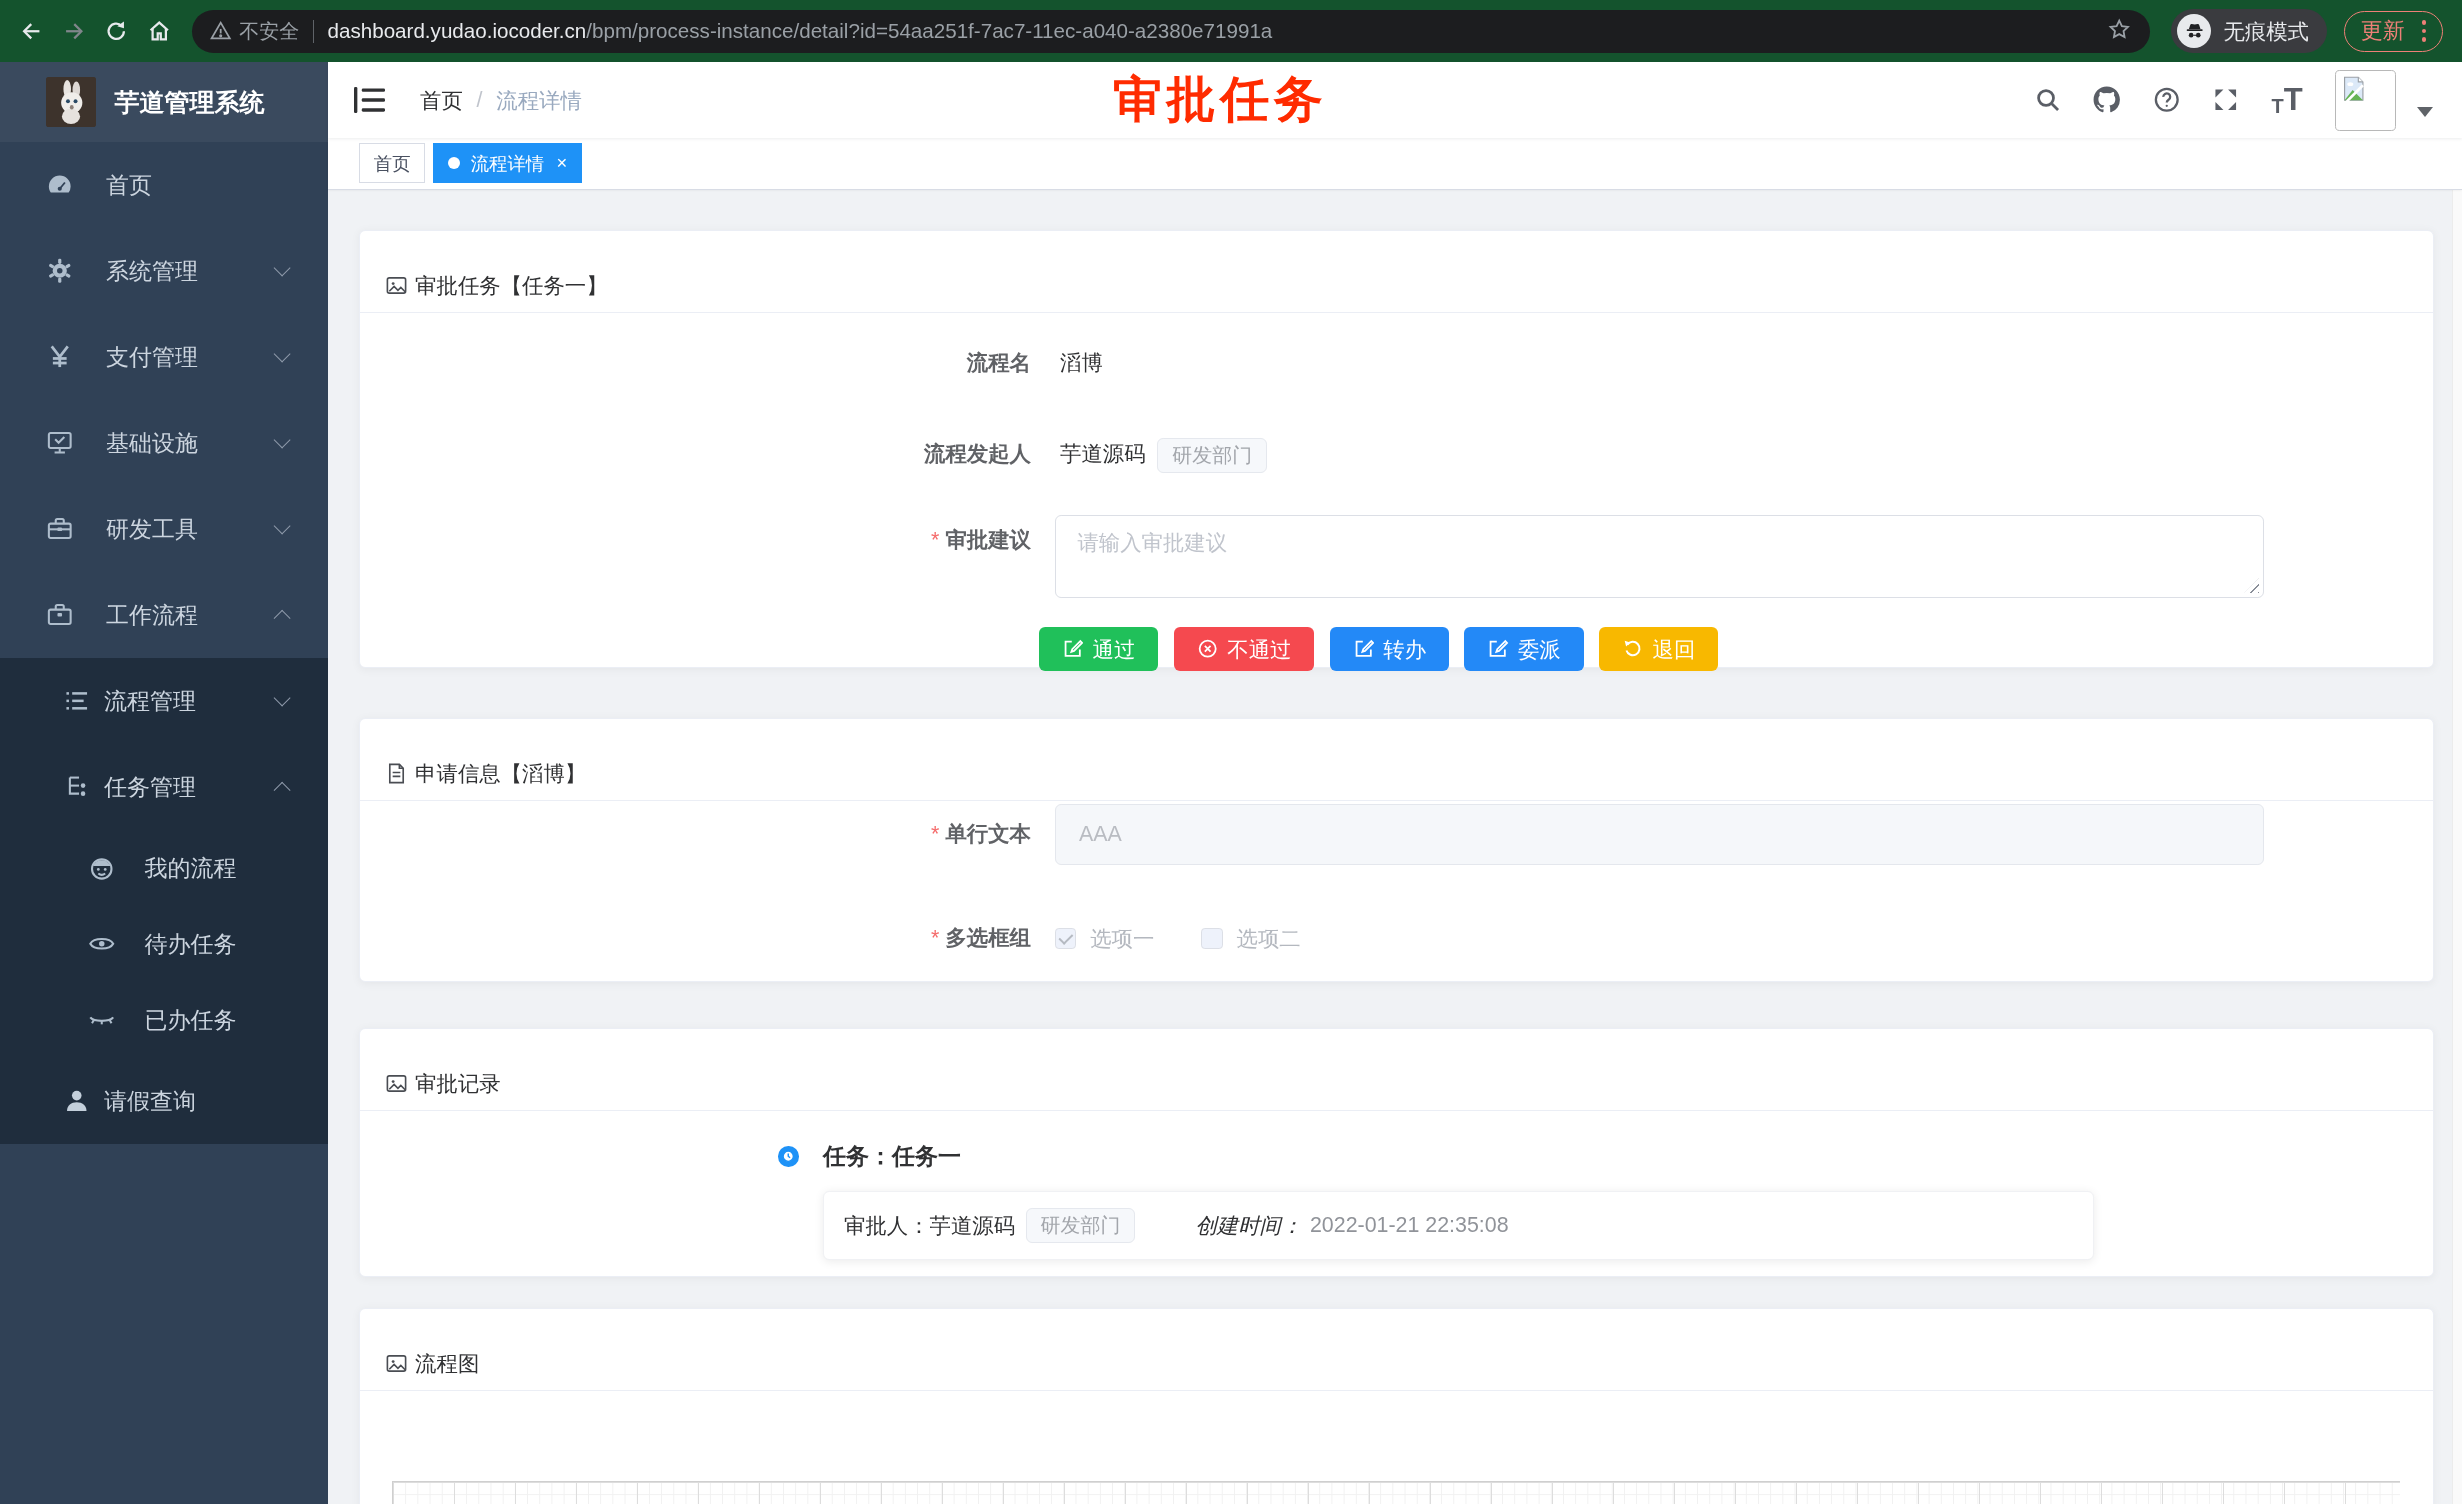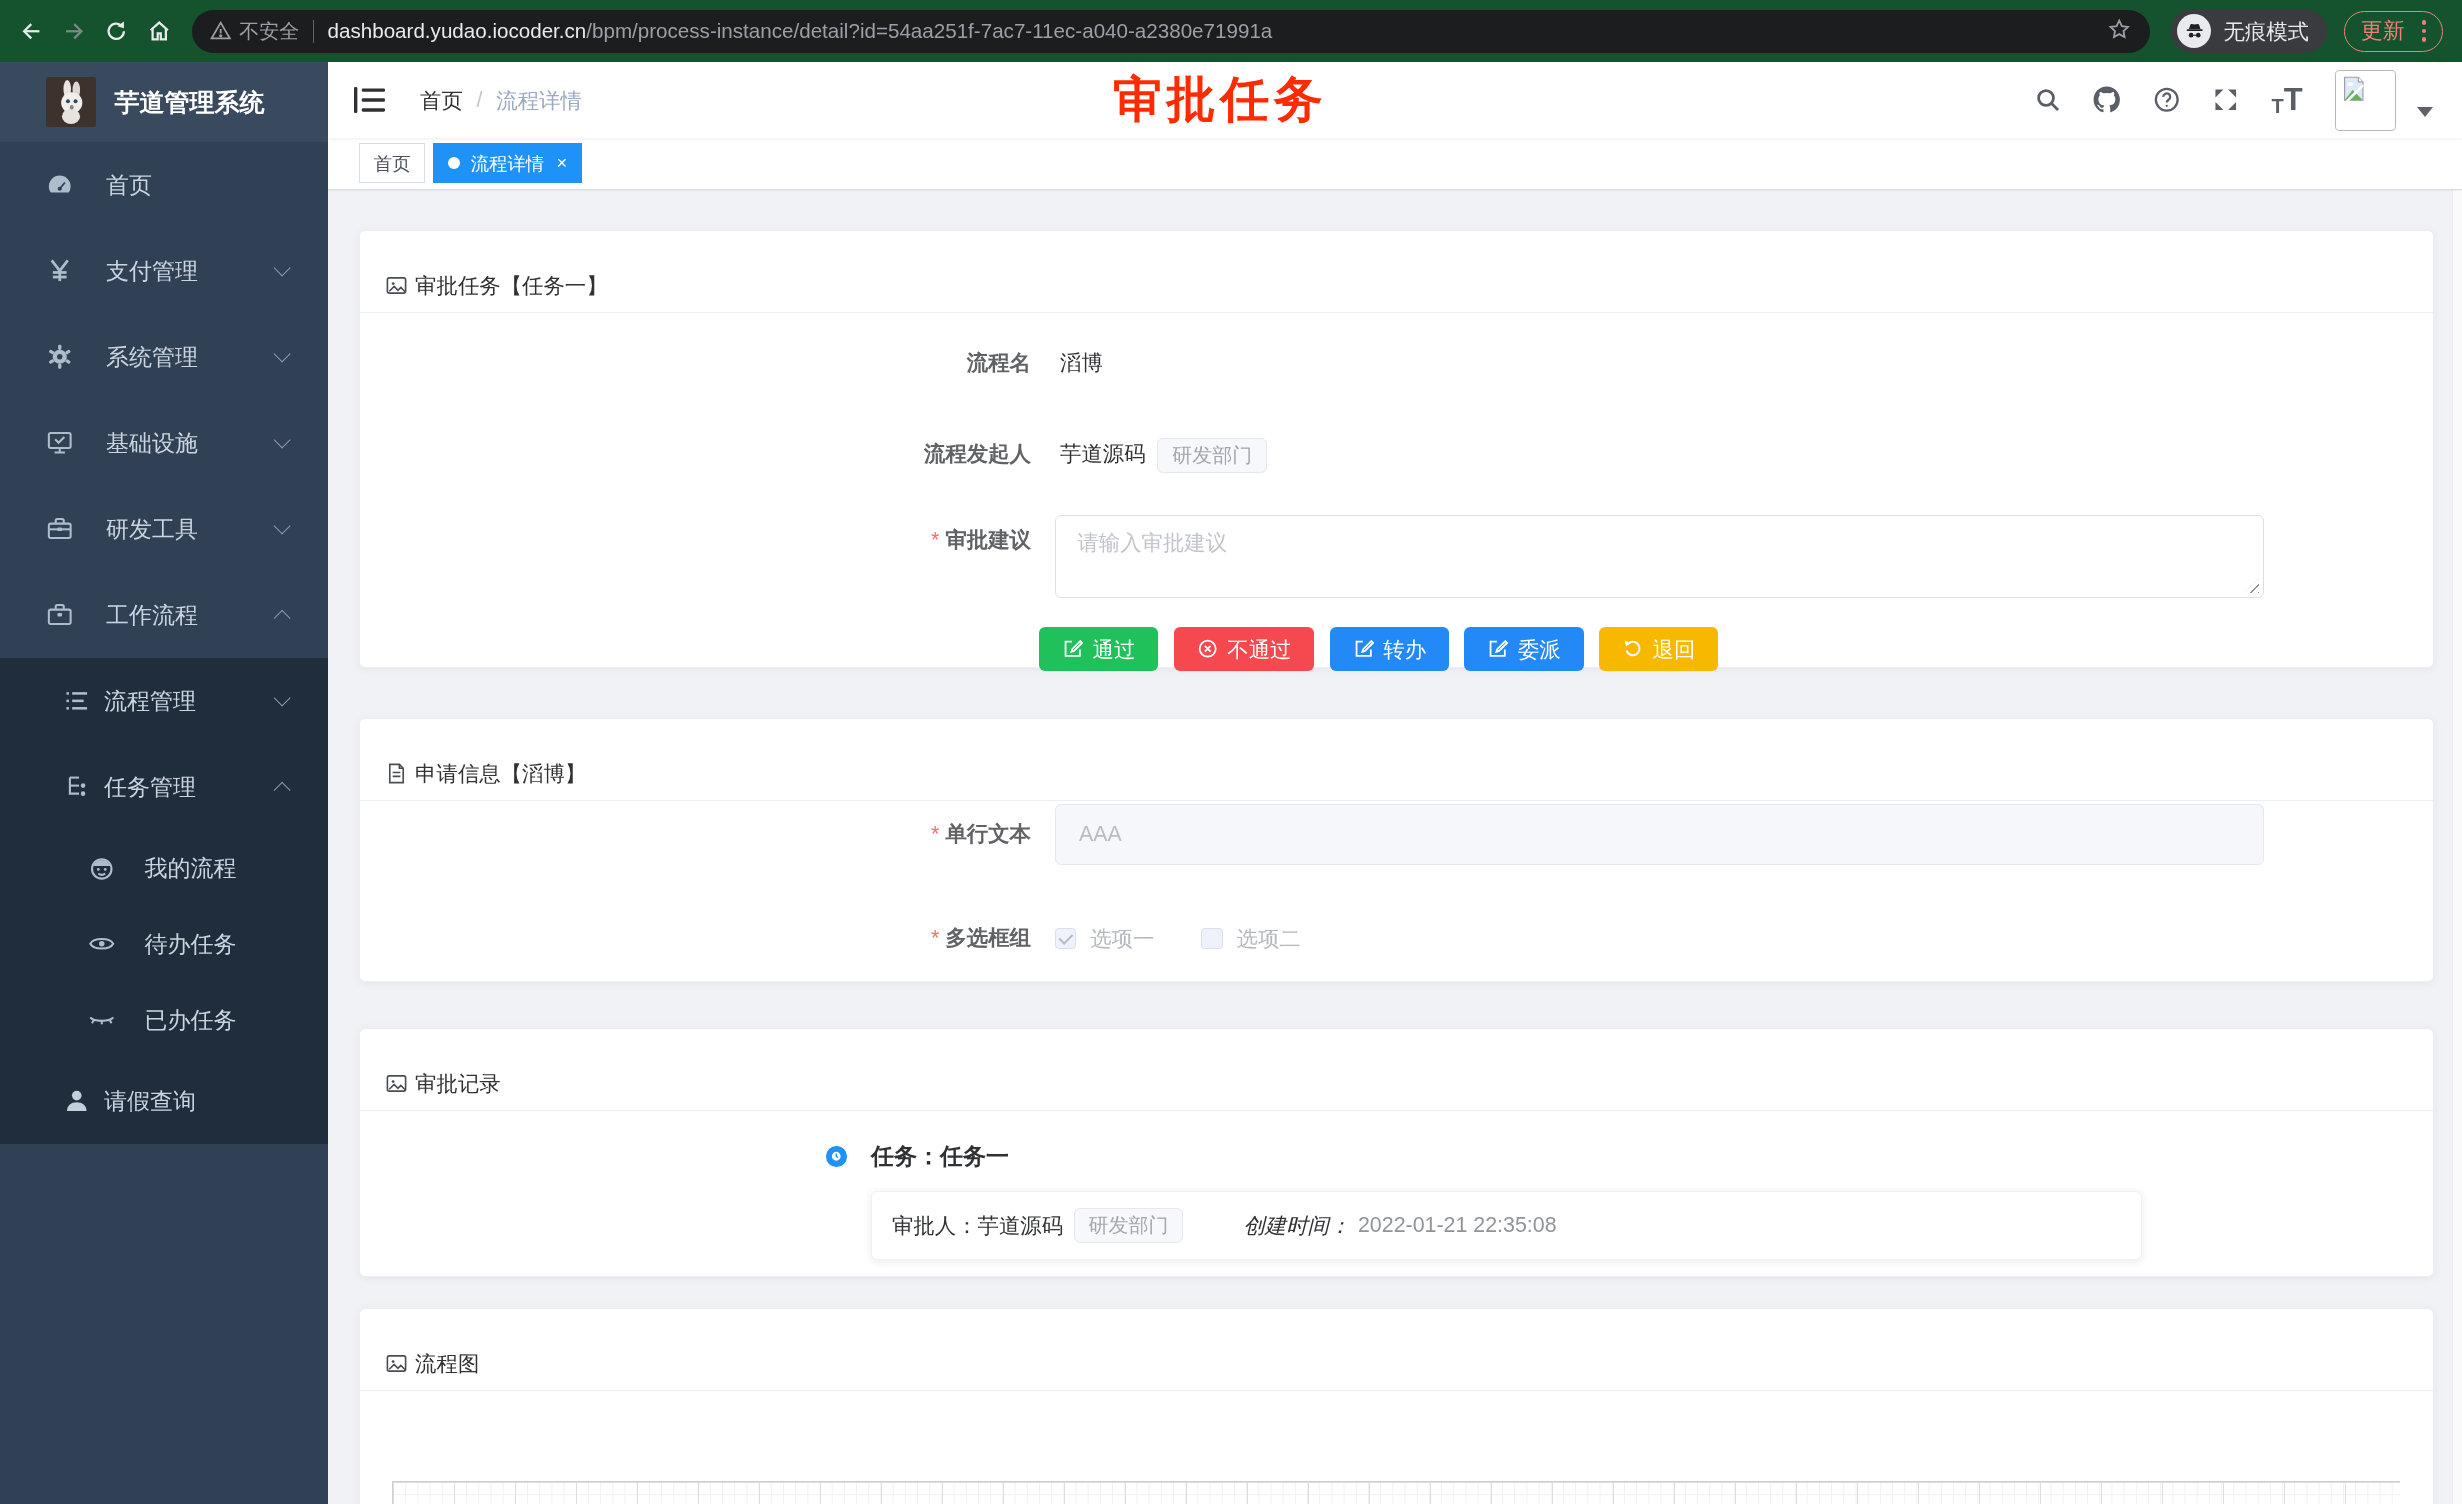--- a/index.html
+++ b/index.html
@@ -103,21 +103,21 @@
   .card2 { height:264px; margin-bottom:46px; }
   .card2 .card-body { height:210px; }
   .dis-input { position:absolute; left:695px; top:3.1px; width:1209px; height:61px; background:#f5f7fa; border:0.8px solid #e4e7ed; border-radius:6.1px; color:#b9bcc2; font-size:21.4px; padding:0 23px; font-family:inherit; }
   .cbx-row { position:absolute; left:695px; top:116px; display:flex; align-items:center; height:43px; }
   .cbx { width:21.4px; height:21.4px; border:0.8px solid #dcdfe6; background:#eef2fb; border-radius:3.8px; position:relative; flex:none; }
   .cbx.checked::after { content:""; position:absolute; left:6.1px; top:2.3px; width:6.1px; height:10.7px; border-right:2.3px solid #b5bac2; border-bottom:2.3px solid #b5bac2; transform:rotate(45deg); }
   .cbx-lbl { color:#b4b8bf; font-size:21.4px; margin-left:13.8px; }
   .cbx-gap { width:47px; }
 
   .card3 { height:249px; margin-bottom:31px; }
-  .card3 .card-body { height:194px;margin-left:48px; }
+  .card3 .card-body { height:194px; }
   .tl-node { position:absolute; left:418px; top:35px; width:20.6px; height:20.6px; border-radius:50%; background:#1e92f7; display:flex; align-items:center; justify-content:center; }
   .tl-node svg { width:14.5px; height:14.5px; }
   .tl-title { position:absolute; left:463px; top:24px; font-size:23px; font-weight:bold; color:#303133; line-height:43px; }
   .rec-card { position:absolute; left:463px; top:80px; width:1271px; height:69px; background:#fff; border:0.8px solid #f0f1f4; border-radius:6.1px; box-shadow:0 1.5px 9.2px 0 rgba(0,0,0,.08); display:flex; align-items:center; padding-left:20px; font-size:21.4px; color:#303133; }
   .rec-card .tag { margin-left:10.7px; }
   .rec-created { margin-left:60px;font-style:italic; }
   .rec-time { color:#909399; margin-left:7.6px; }
 
   .card4 { height:306px; }
   .bpmn-grid { position:absolute; left:32px; right:33px; top:90px; height:184px;
@@ -225,46 +225,46 @@
           <svg viewBox="0 0 24 24" fill="#aebdcc">
             <path d="M12 4a9.5 9.5 0 0 0-9.5 9.5c0 2 .6 3.8 1.7 5.3h15.6a9.4 9.4 0 0 0 1.7-5.3A9.5 9.5 0 0 0 12 4z"></path>
             <path d="M12 15.5l4.5-5.5" stroke="#304156" stroke-width="1.6"></path>
             <circle cx="12" cy="15.5" r="1.8" fill="#304156"></circle>
           </svg>
         </span>
       <span class="lbl">首页</span>
     </div>
     <div class="mi l1">
       <span class="ic">
-          <svg viewBox="0 0 24 24" fill="none" stroke="#aebdcc" stroke-width="2.4">
-            <path d="M5 3l7 9 7-9"></path>
-            <path d="M12 12v9"></path>
-            <path d="M6 13.5h12"></path>
-            <path d="M6 17.5h12"></path>
-          </svg>
-        </span>
-      <span class="lbl">支付管理</span>
-      <span class="chev down"></span>
-    </div>
-    <div class="mi l1">
-      <span class="ic">
           <svg viewBox="0 0 24 24" fill="#aebdcc">
             <g>
               <rect x="10.6" y="1.5" width="2.8" height="4.5" rx="1.2"></rect>
               <rect x="10.6" y="1.5" width="2.8" height="4.5" rx="1.2" transform="rotate(60 12 12)"></rect>
               <rect x="10.6" y="1.5" width="2.8" height="4.5" rx="1.2" transform="rotate(120 12 12)"></rect>
               <rect x="10.6" y="1.5" width="2.8" height="4.5" rx="1.2" transform="rotate(180 12 12)"></rect>
               <rect x="10.6" y="1.5" width="2.8" height="4.5" rx="1.2" transform="rotate(240 12 12)"></rect>
               <rect x="10.6" y="1.5" width="2.8" height="4.5" rx="1.2" transform="rotate(300 12 12)"></rect>
               <circle cx="12" cy="12" r="6.2"></circle>
               <circle cx="12" cy="12" r="2.4" fill="#304156"></circle>
             </g>
           </svg>
         </span>
       <span class="lbl">系统管理</span>
+      <span class="chev down"></span>
+    </div>
+    <div class="mi l1">
+      <span class="ic">
+          <svg viewBox="0 0 24 24" fill="none" stroke="#aebdcc" stroke-width="2.4">
+            <path d="M5 3l7 9 7-9"></path>
+            <path d="M12 12v9"></path>
+            <path d="M6 13.5h12"></path>
+            <path d="M6 17.5h12"></path>
+          </svg>
+        </span>
+      <span class="lbl">支付管理</span>
       <span class="chev down"></span>
     </div>
     <div class="mi l1">
       <span class="ic">
           <svg viewBox="0 0 24 24" fill="none" stroke="#aebdcc" stroke-width="1.8">
             <rect x="2.5" y="3.5" width="19" height="13" rx="1.5"></rect>
             <path d="M8 9l3 3 5-5"></path>
             <path d="M12 16.5V20"></path>
             <path d="M7.5 20.5h9"></path>
           </svg>

